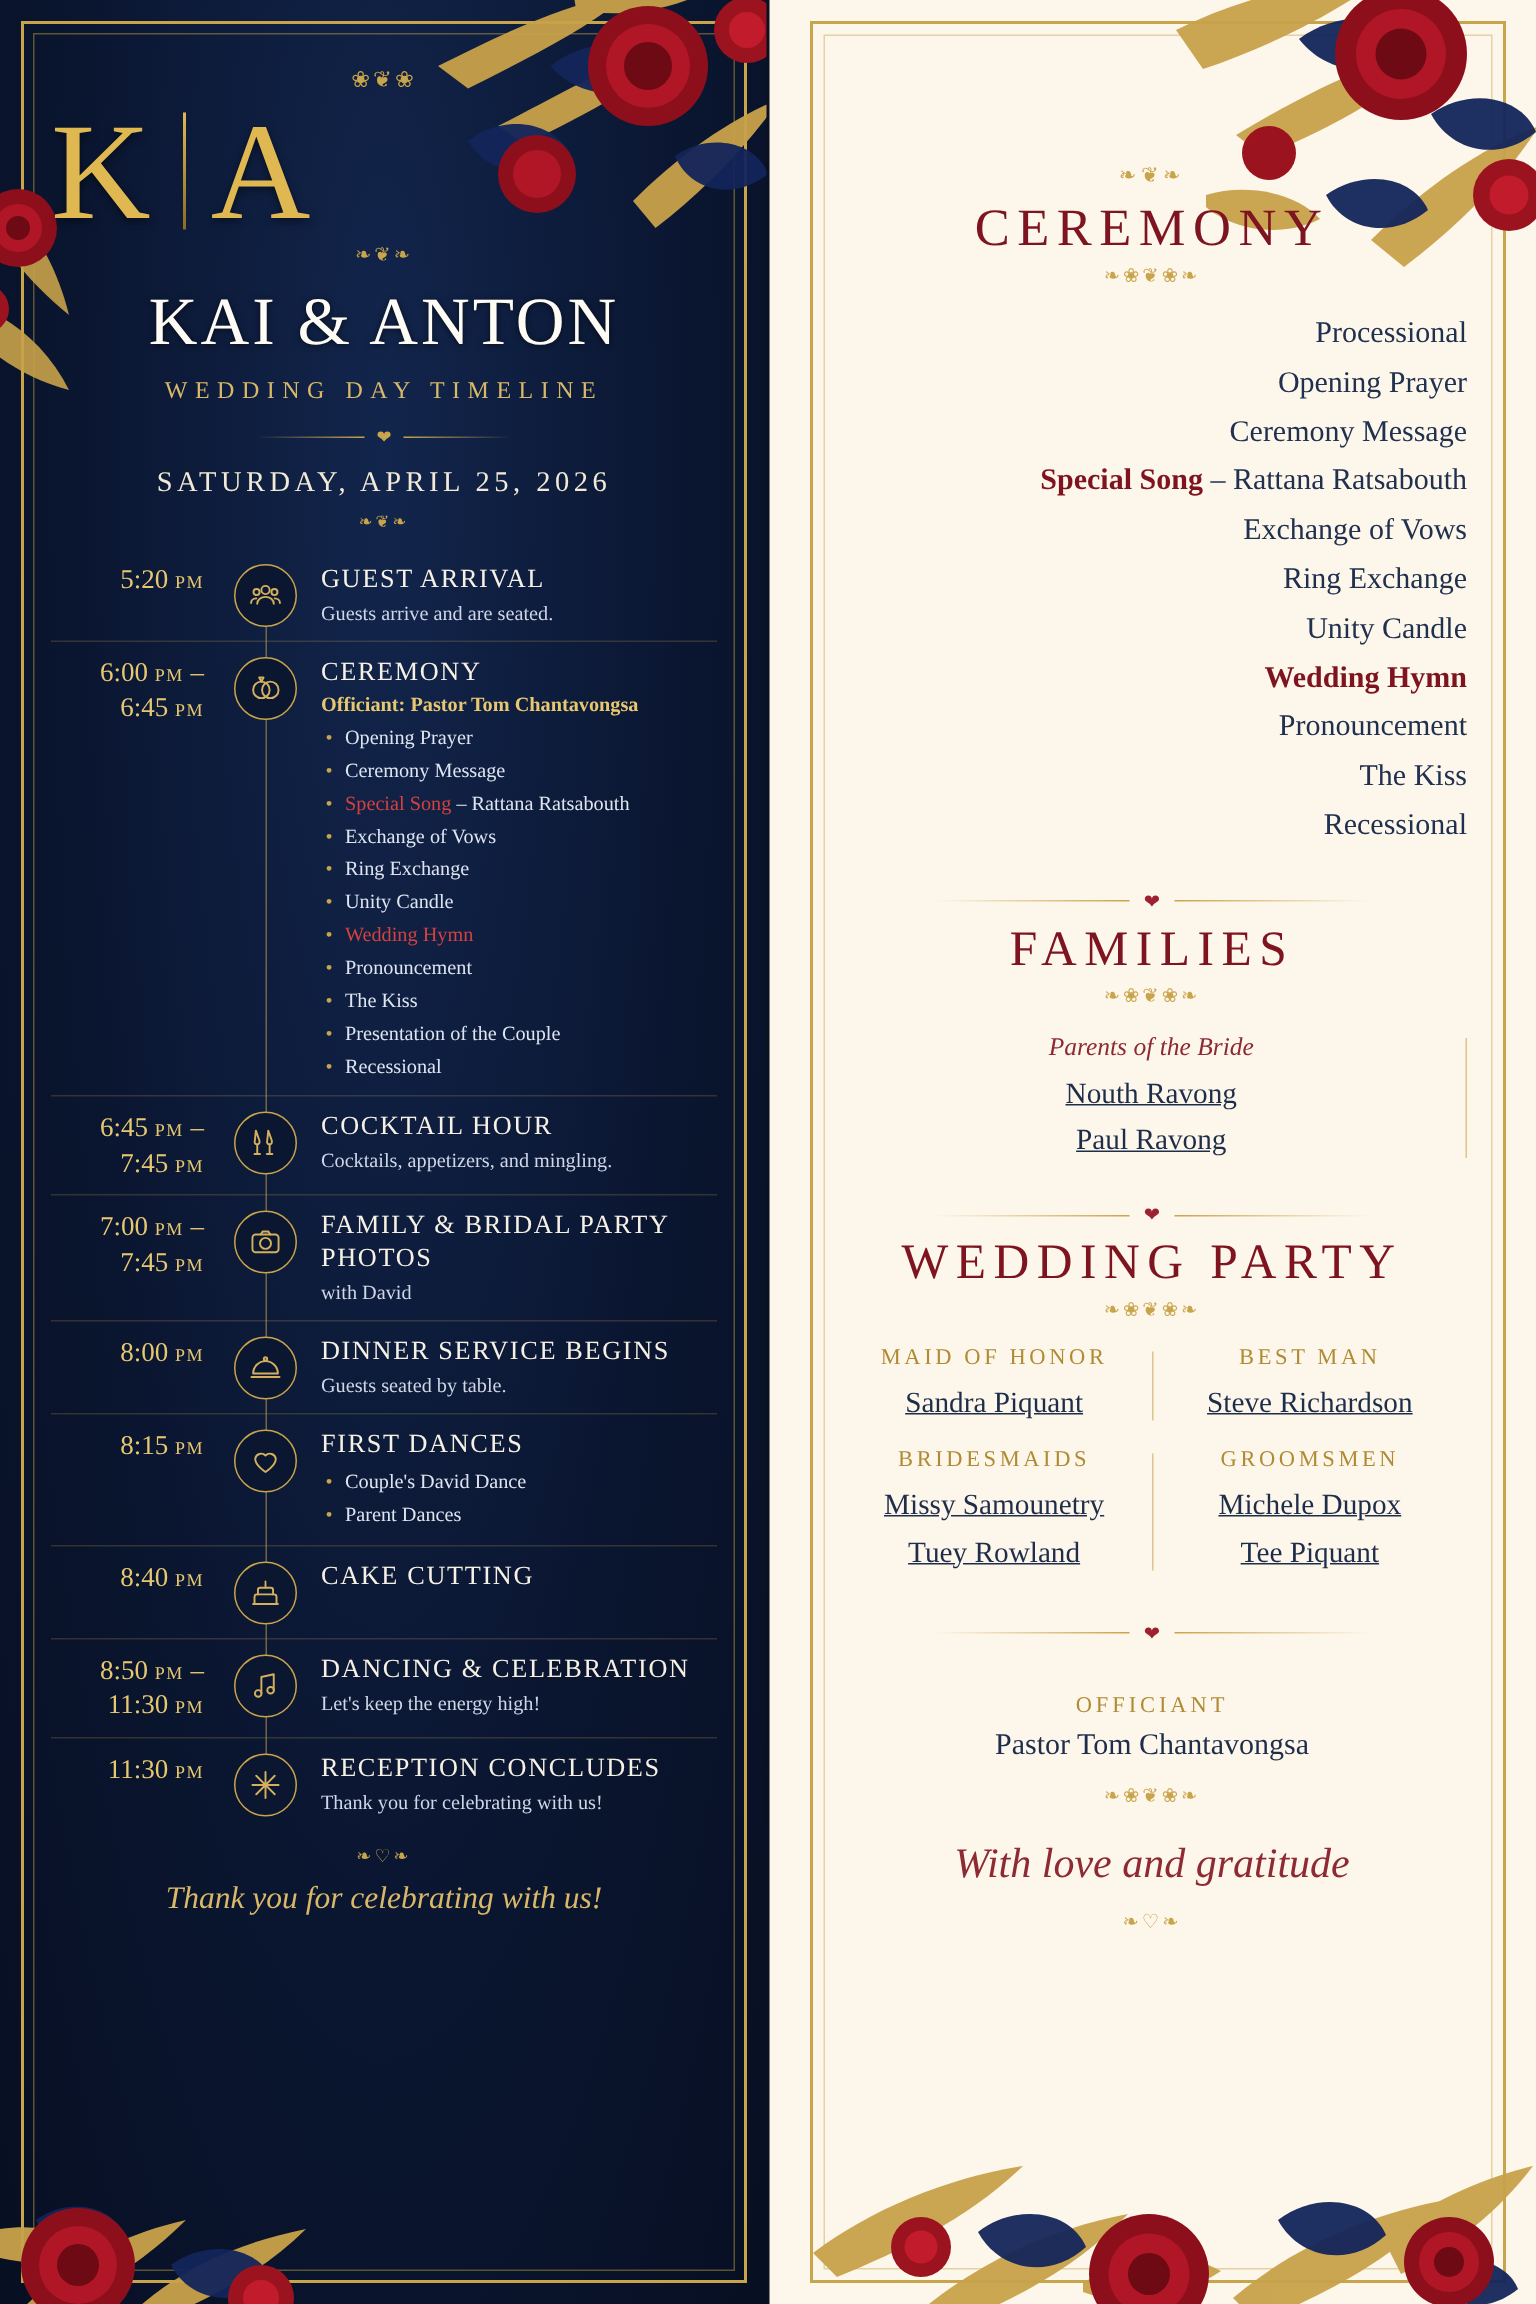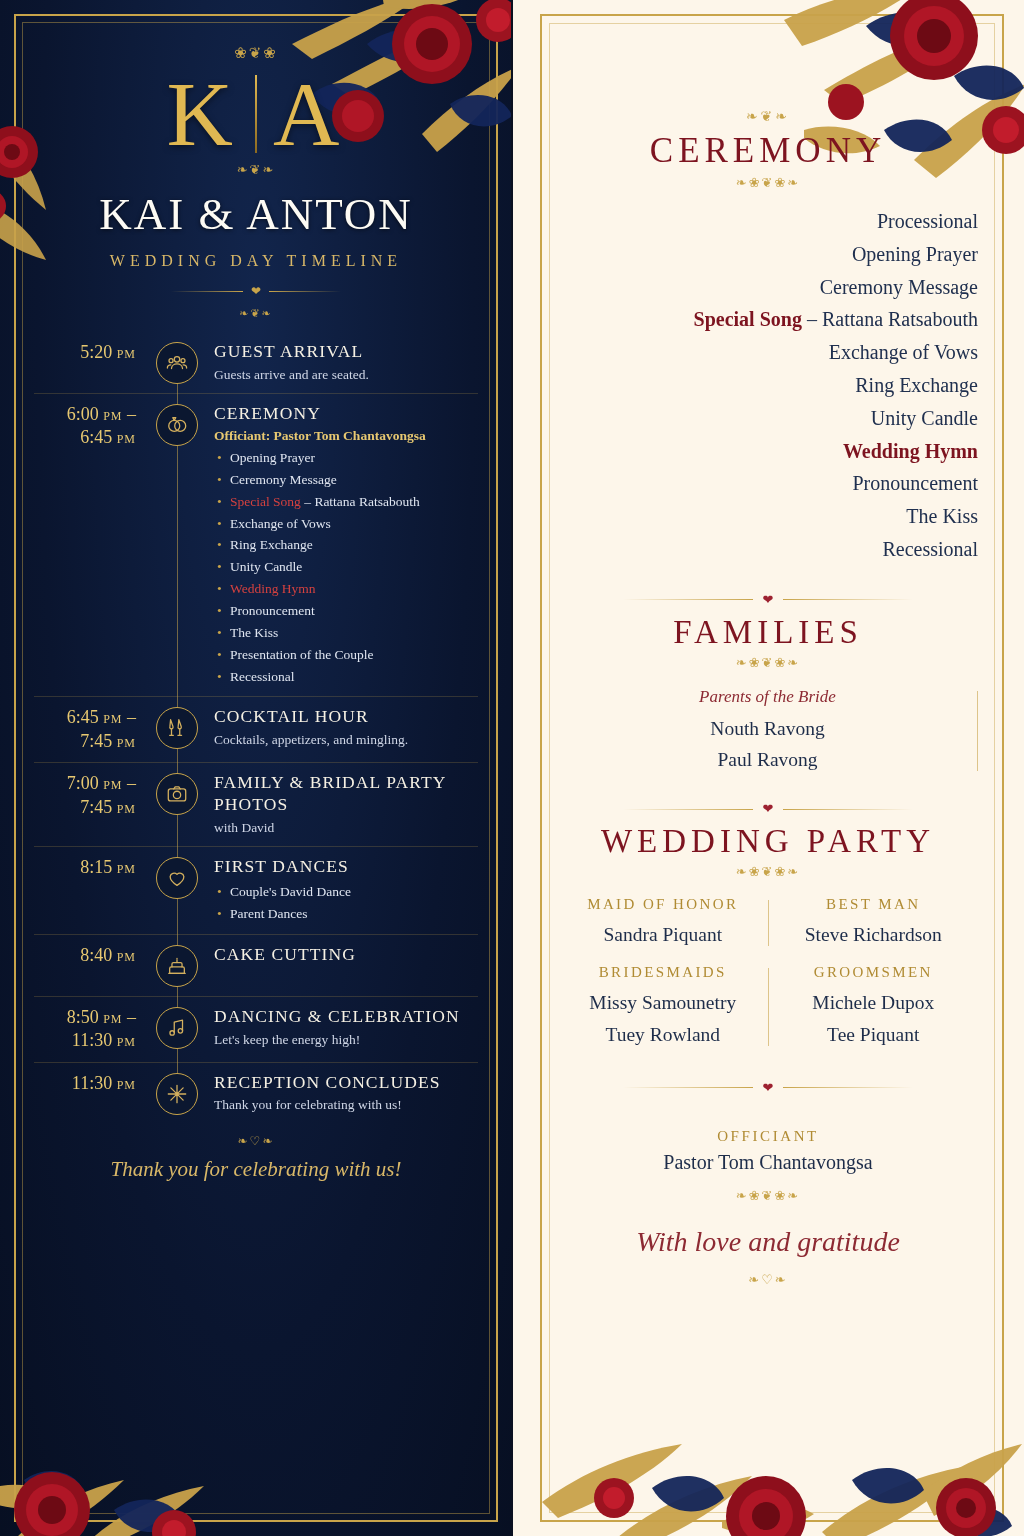--- a/index.html
+++ b/index.html
@@ -29,21 +29,21 @@
   }
   .left-frame:after {
     content: ""; position: absolute; left: 6px; top: 6px; right: 6px; bottom: 6px;
     border: 1px solid rgba(200,164,74,0.45);
   }
   .left-inner { position: relative; padding: 44px 34px 0 34px; z-index: 4; }
 
   .orn-top { text-align: center; color: #c8a44a; font-size: 15px; letter-spacing: 2px; height: 18px; }
 
   .monogram {
-    text-align: center;
+    text-align: left;
     font-family: "Liberation Serif", serif;
     color: #e0b852;
     font-size: 92px;
     line-height: 1.0;
     letter-spacing: 6px;
     margin-top: 6px;
     text-shadow: 0 2px 6px rgba(0,0,0,0.5);
   }
   .monogram .bar {
     display: inline-block; width: 2px; height: 78px;
@@ -162,21 +162,21 @@
   .two-col .col { flex: 1; }
   .two-col .vline {
     width: 1px; background: rgba(200,164,74,0.6); margin: 4px 0;
   }
   .col-head-italic {
     color: #8d2a33; font-size: 17px; font-style: italic; margin-bottom: 6px;
   }
   .col-head-caps {
     color: #b08b33; font-size: 15px; letter-spacing: 2.4px; margin-bottom: 6px;
   }
-  .col-name { color: #1e2d4a; font-size: 19.5px; line-height: 1.6; }
+  .col-name { color: #1e2d4a; font-size: 19.5px; line-height: 1.6; text-decoration: underline; }
 
   .officiant-block { margin-top: 22px; }
   .officiant-label { color: #b08b33; font-size: 15px; letter-spacing: 2.6px; margin-top: 32px; }
   .officiant-name { color: #1e2d4a; font-size: 20px; margin-top: 6px; }
 
   .script {
     color: #8d2a33; font-style: italic; font-size: 28px; margin-top: 22px;
   }
   .orn-foot { color: #c8a44a; font-size: 13px; letter-spacing: 2px; margin-top: 14px; }
 
@@ -261,20 +261,21 @@
 
       <div class="couple-names">KAI &amp; ANTON</div>
       <div class="subtitle">WEDDING DAY TIMELINE</div>
 
       <div class="divider-heart">
         <span class="ln"></span>
         <span>❤</span>
         <span class="ln r"></span>
       </div>
 
+      <div class="wed-date">SATURDAY, APRIL 25, 2026</div>
       <div class="orn-mini">❧❦❧</div>
 
       <div class="timeline">
         <div class="tl-line"></div>
         <div id="timeline-rows">
             <div class="tl-row">
               <div class="tl-time"><span>5:20</span> <span class="ampm">PM</span></div>
               <div class="tl-icon">
                 <div class="circ">
                   <svg viewBox="0 0 24 24">
@@ -348,20 +349,36 @@
                     <path d="M8.5 6.5l1.5-2.2h4l1.5 2.2" stroke="#d4b05e" fill="none" stroke-width="1.4" stroke-linecap="round" stroke-linejoin="round"></path>
                   </svg>
                 </div>
               </div>
               <div class="tl-body">
                 <div class="tl-title">FAMILY &amp; BRIDAL PARTY PHOTOS</div>
                 <div class="tl-desc">with David</div>
               </div>
             </div>
             <div class="tl-row">
+              <div class="tl-time"><span>8:00</span> <span class="ampm">PM</span></div>
+              <div class="tl-icon">
+                <div class="circ">
+                  <svg viewBox="0 0 24 24">
+                    <path d="M3 16a9 9 0 0118 0z" stroke="#d4b05e" fill="none" stroke-width="1.4" stroke-linecap="round" stroke-linejoin="round"></path>
+                    <path d="M1.8 18.6h20.4" stroke="#d4b05e" fill="none" stroke-width="1.4" stroke-linecap="round" stroke-linejoin="round"></path>
+                    <circle cx="12" cy="5.4" r="1.2" stroke="#d4b05e" fill="none" stroke-width="1.4" stroke-linecap="round" stroke-linejoin="round"></circle>
+                  </svg>
+                </div>
+              </div>
+              <div class="tl-body">
+                <div class="tl-title">DINNER SERVICE BEGINS</div>
+                <div class="tl-desc">Guests seated by table.</div>
+              </div>
+            </div>
+            <div class="tl-row">
               <div class="tl-time"><span>8:15</span> <span class="ampm">PM</span></div>
               <div class="tl-icon">
                 <div class="circ">
                   <svg viewBox="0 0 24 24">
                     <path d="M12 20s-7.5-4.7-7.5-9.6A4.4 4.4 0 0112 8a4.4 4.4 0 017.5 2.4C19.5 15.3 12 20 12 20z" stroke="#d4b05e" fill="none" stroke-width="1.4" stroke-linecap="round" stroke-linejoin="round"></path>
                   </svg>
                 </div>
               </div>
               <div class="tl-body">
                 <div class="tl-title">FIRST DANCES</div>

